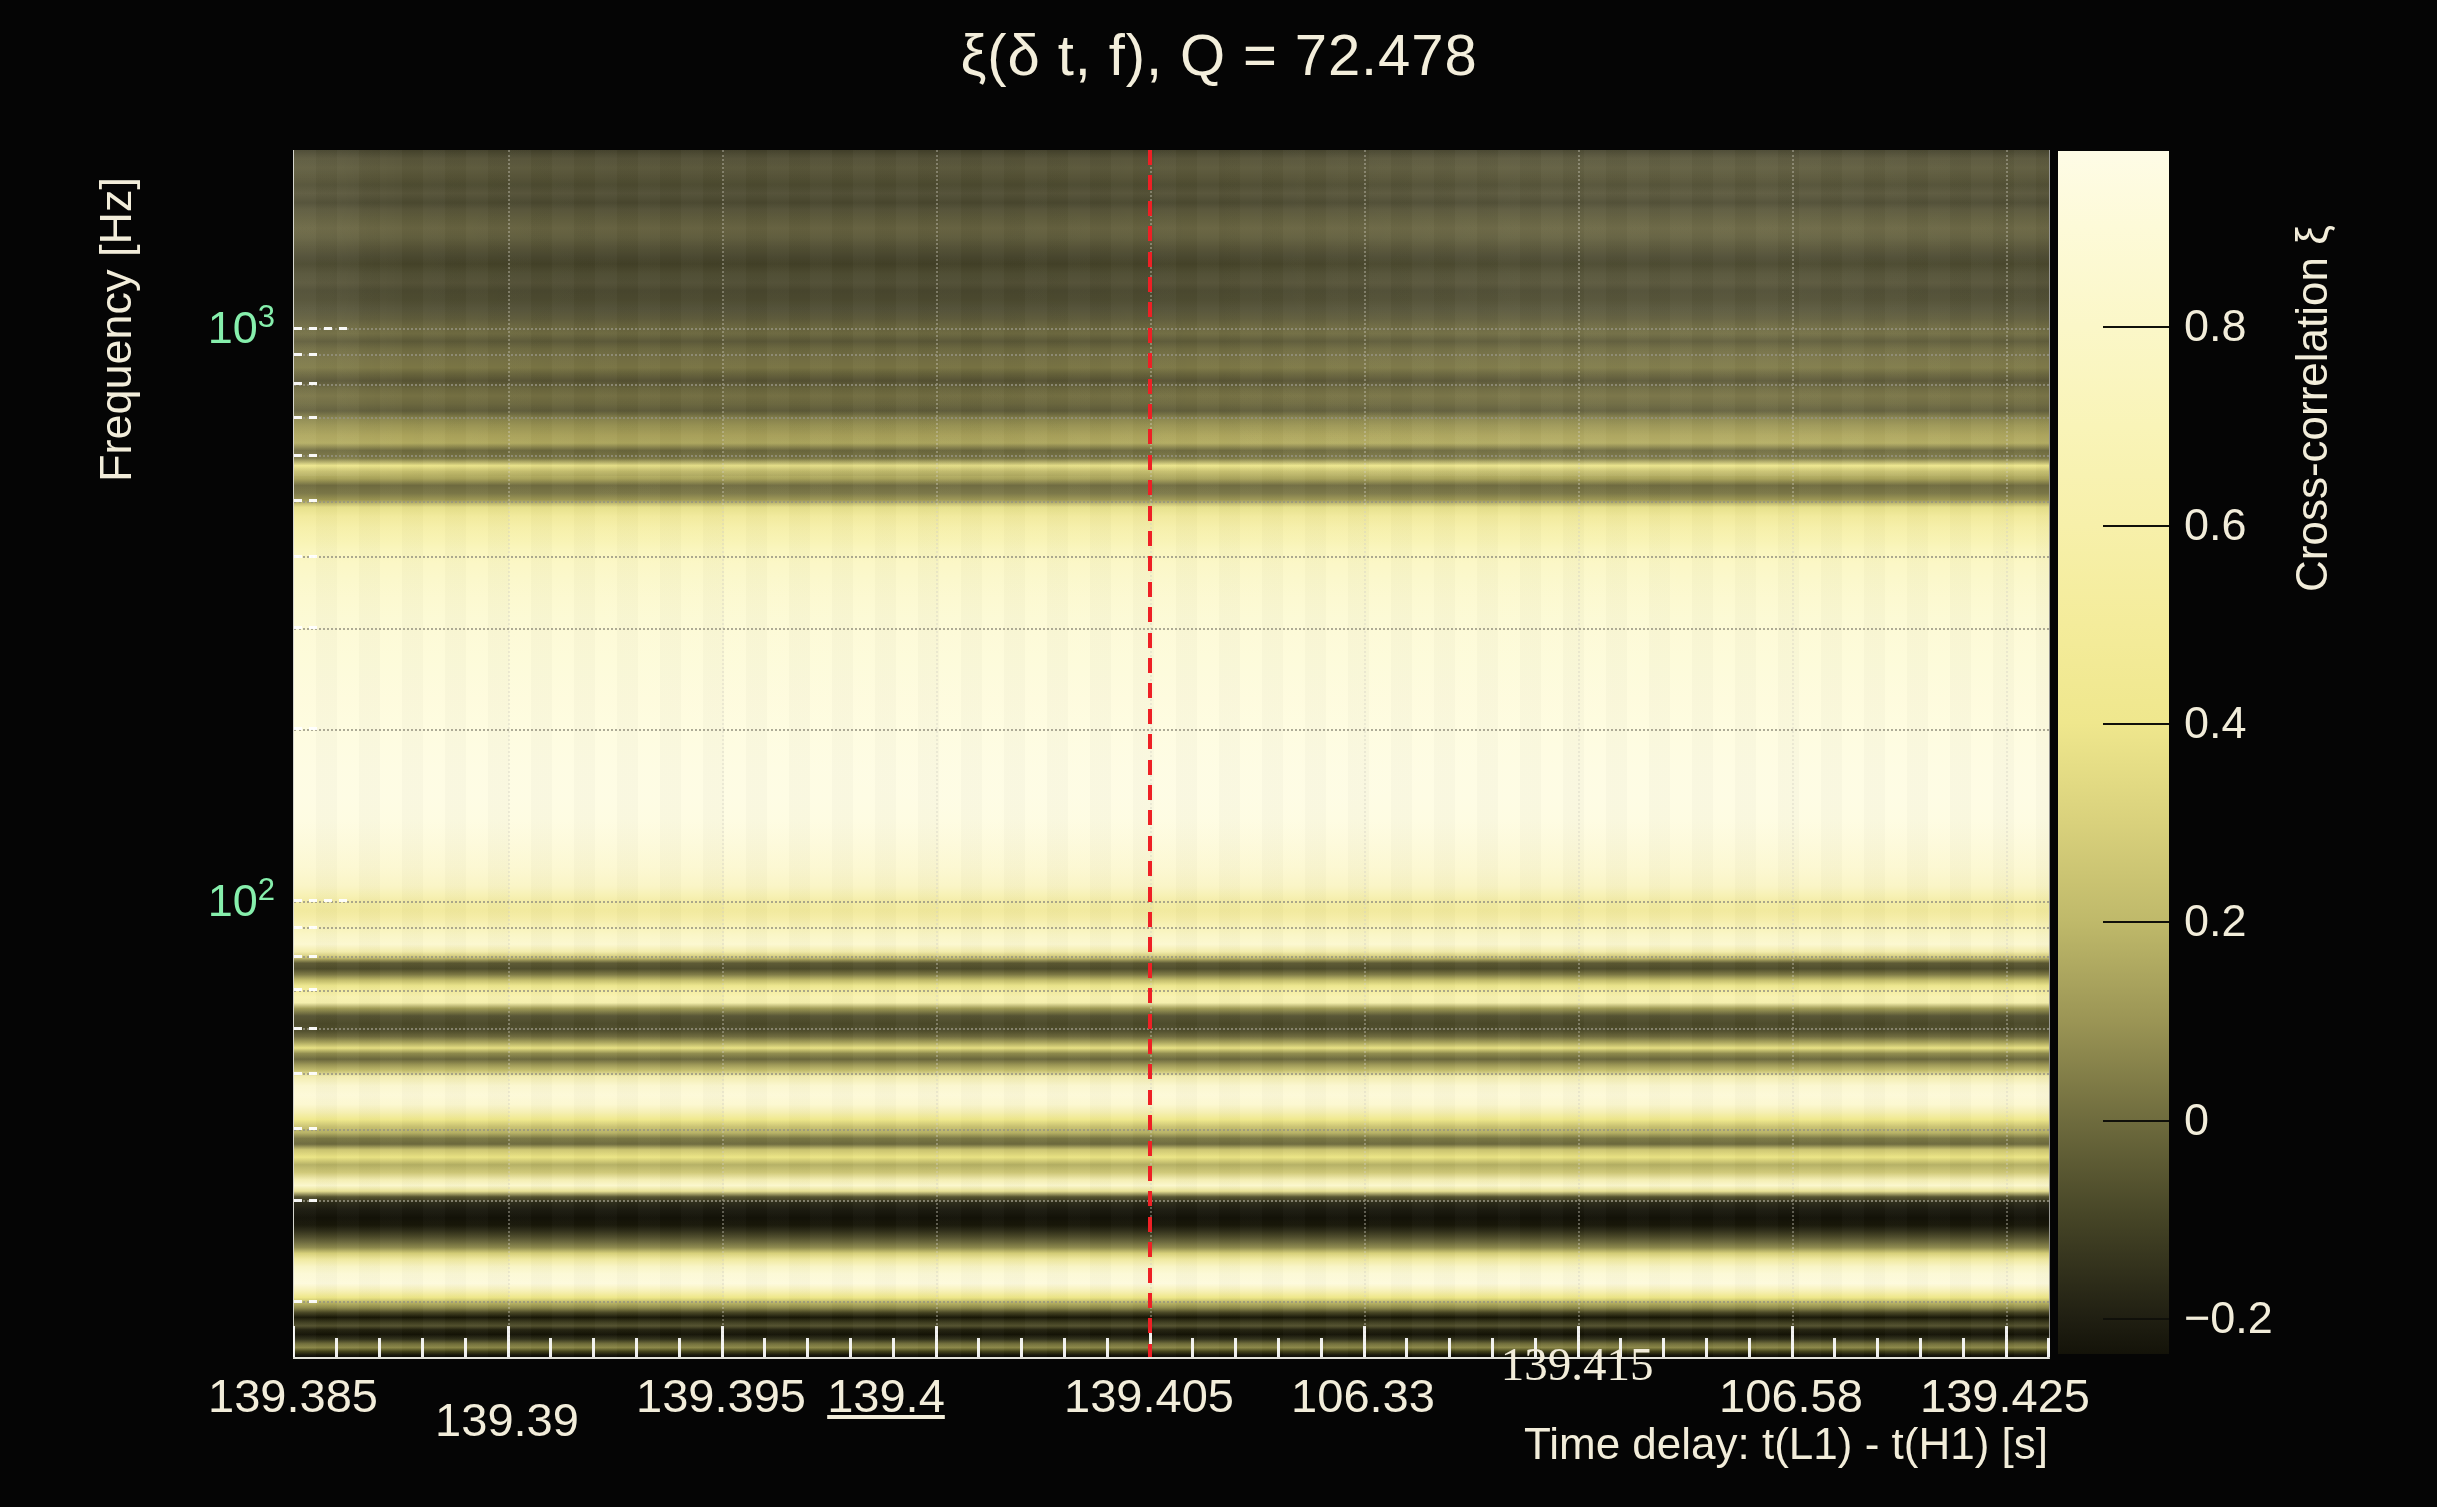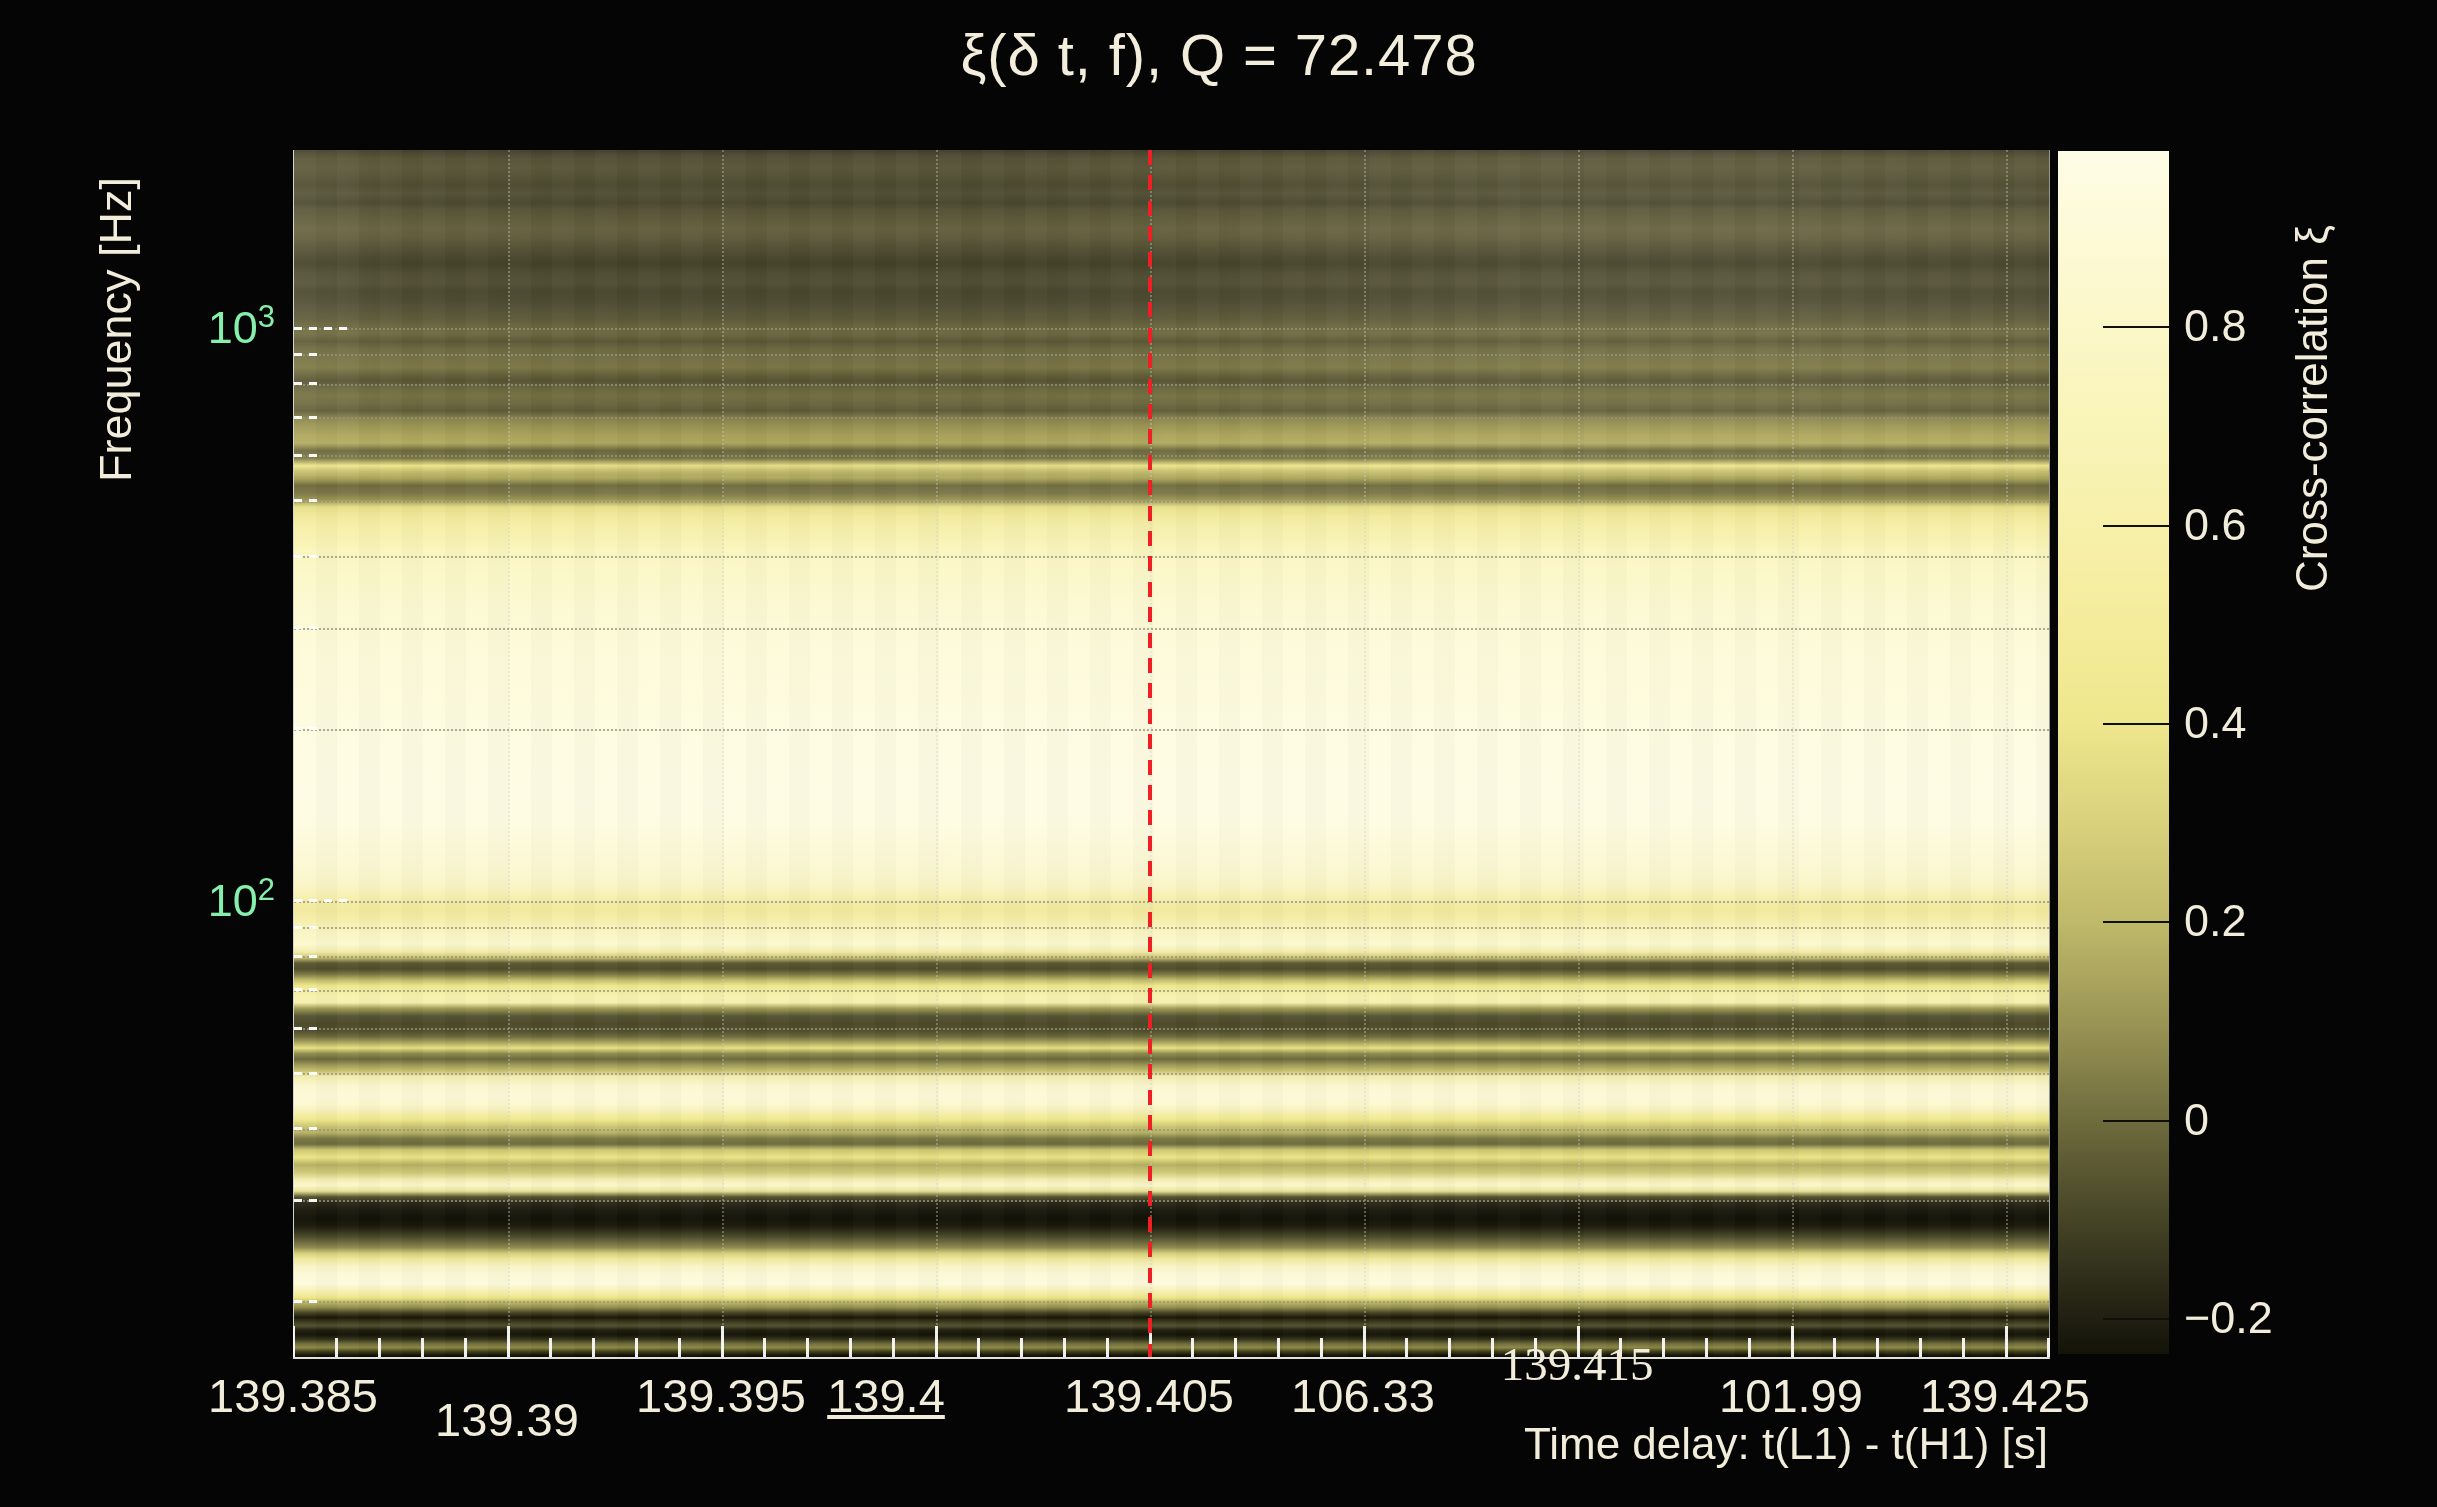--- a/index.html
+++ b/index.html
@@ -152,21 +152,21 @@
   </div>
 
   <div id="xlabels">
       <div class="xlab" style="left: 293px; top: 1368px;">139.385</div>
       <div class="xlab" style="left: 507px; top: 1368px; margin-top: 24px;">139.39</div>
       <div class="xlab" style="left: 721px; top: 1368px;">139.395</div>
       <div class="xlab" style="left: 886px; top: 1368px; text-decoration: underline;">139.4</div>
       <div class="xlab" style="left: 1149px; top: 1368px;">139.405</div>
       <div class="xlab" style="left: 1363px; top: 1368px;">106.33</div>
       <div class="xlab" style="left: 1577px; top: 1337px; font-family: Liberation Serif, serif;">139.415</div>
-      <div class="xlab" style="left: 1791px; top: 1368px;">101.99</div>
+      <div class="xlab" style="left: 1791px; top: 1368px;">106.58</div>
       <div class="xlab" style="left: 2005px; top: 1368px;">139.425</div>
     </div>
   <div id="ylabels">
       <div class="ylab" style="left: 151px; width: 124px; top: 328px;"><span>10</span><sup>3</sup></div>
       <div class="ylab" style="left: 151px; width: 124px; top: 901px;"><span>10</span><sup>2</sup></div>
     </div>
 
   <div class="xtitle">Time delay: t(L1) - t(H1) [s]</div>
 
   <div class="cbar" id="cbar" style="background: linear-gradient(rgb(254, 252, 230) 0%, rgb(253, 250, 216) 6.34%, rgb(251, 247, 200) 14.57%, rgb(249, 244, 184) 22.87%, rgb(247, 240, 170) 31.09%, rgb(244, 236, 155) 39.31%, rgb(239, 231, 141) 47.53%, rgb(217, 209, 124) 55.83%, rgb(191, 185, 106) 64.06%, rgb(155, 149, 85) 72.28%, rgb(111, 108, 62) 80.5%, rgb(69, 68, 38) 88.8%, rgb(32, 31, 18) 97.02%, rgb(20, 19, 9) 100%);"></div>

